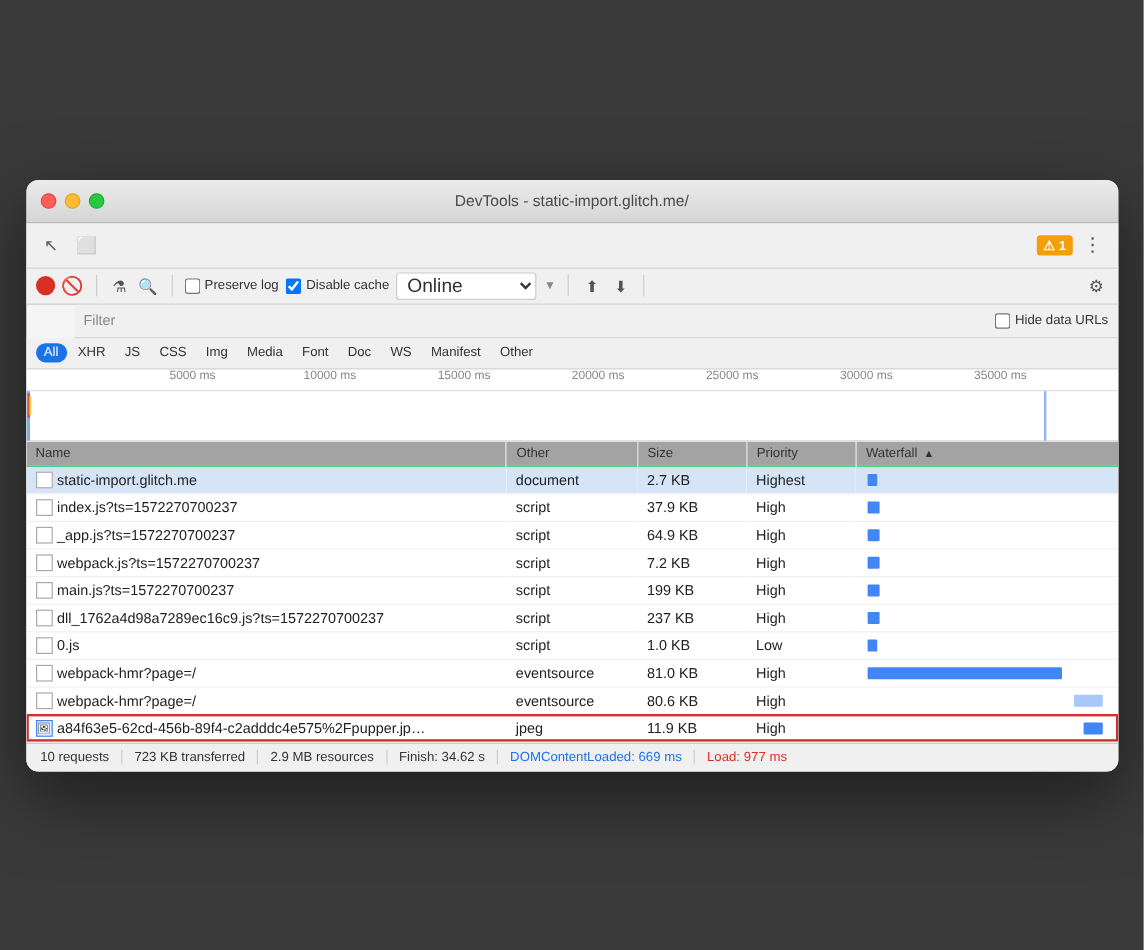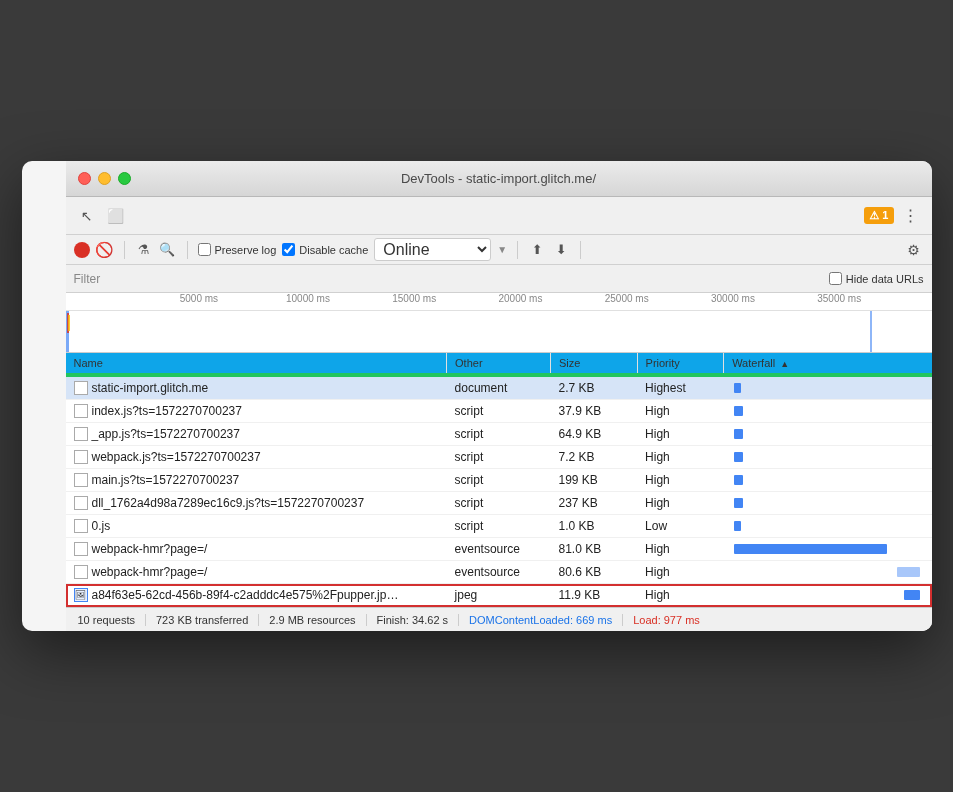--- a/index.html
+++ b/index.html
@@ -10,21 +10,20 @@
       align-items: center;
       min-height: 100vh;
       font-family: -apple-system, BlinkMacSystemFont, 'Helvetica Neue', Arial, sans-serif;
     }
     .window {
       width: 910px;
       background: #f5f5f5;
       border-radius: 10px;
       box-shadow: 0 20px 60px rgba(0,0,0,0.5);
       overflow: hidden;
-      padding-left: 44px;
     }
     .title-bar {
       background: linear-gradient(to bottom, #ebebeb, #d6d6d6);
       height: 36px;
       display: flex;
       align-items: center;
       padding: 0 12px;
       border-bottom: 1px solid #b8b8b8;
       position: relative;
     }
@@ -197,20 +196,21 @@
     }
     
     .filter-row {
       background: #f0f0f0;
       border-bottom: 1px solid #d0d0d0;
       display: flex;
       align-items: center;
       height: 28px;
       padding: 0 8px;
       gap: 16px;
+      margin-left: 40px;
     }
     .filter-input-wrap {
       display: flex;
       align-items: center;
       gap: 4px;
     }
     .filter-label {
       font-size: 12px;
       color: #888;
     }
@@ -282,22 +282,22 @@
     .table-wrap {
       background: #fff;
       overflow: auto;
     }
     .net-table {
       width: 100%;
       border-collapse: collapse;
       font-size: 12px;
     }
     .net-table thead tr {
-      background: #0ea5e9;
-      border-bottom: 4px solid #22c55e;
+      background: #a3a3a3;
+      border-bottom: 1px solid #22c55e;
     }
     .net-table thead th {
       text-align: left;
       padding: 4px 8px;
       font-weight: 500;
       color: #333;
       font-size: 11px;
       border-right: 1px solid #e0e0e0;
       white-space: nowrap;
     }
@@ -439,20 +439,33 @@
       <div class="filter-input-wrap">
         <span class="filter-label">Filter</span>
         <input class="filter-input" type="text" placeholder="" style="">
       </div>
       <label class="hide-data-label">
         <input type="checkbox" style="">
         <span>Hide data URLs</span>
       </label>
     </div>
 
+    <div class="type-filter-row">
+      <button class="type-btn active">All</button>
+      <button class="type-btn">XHR</button>
+      <button class="type-btn">JS</button>
+      <button class="type-btn">CSS</button>
+      <button class="type-btn">Img</button>
+      <button class="type-btn">Media</button>
+      <button class="type-btn">Font</button>
+      <button class="type-btn">Doc</button>
+      <button class="type-btn">WS</button>
+      <button class="type-btn">Manifest</button>
+      <button class="type-btn">Other</button>
+    </div>
 
     <div class="timeline-area">
       <div class="timeline-scale">
         <span class="scale-label"></span>
         <span class="scale-label">5000 ms</span>
         <span class="scale-label">10000 ms</span>
         <span class="scale-label">15000 ms</span>
         <span class="scale-label">20000 ms</span>
         <span class="scale-label">25000 ms</span>
         <span class="scale-label">30000 ms</span>

